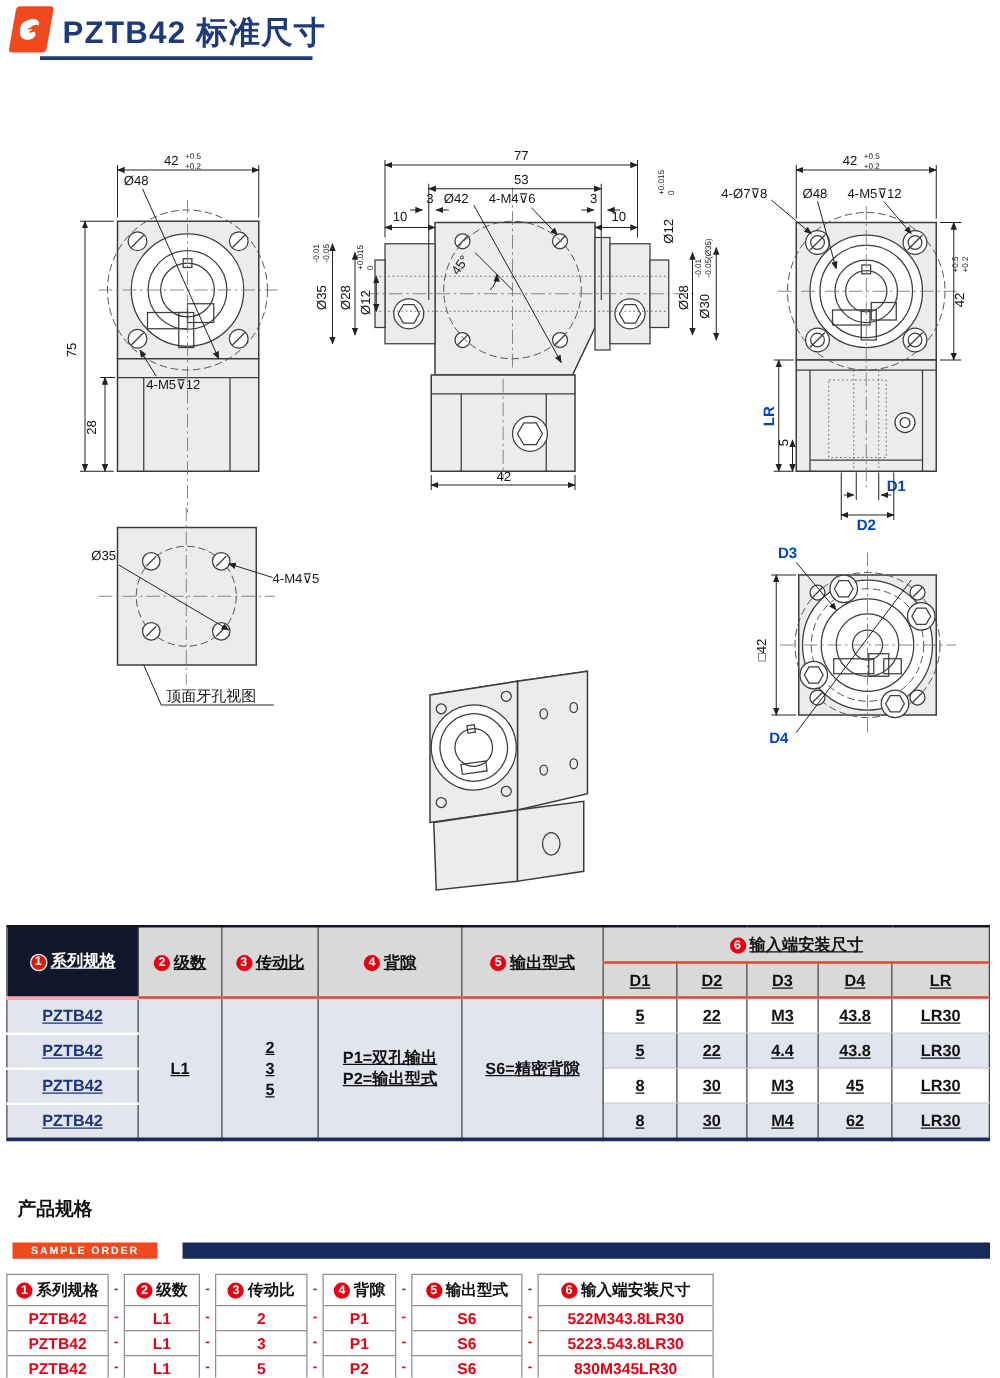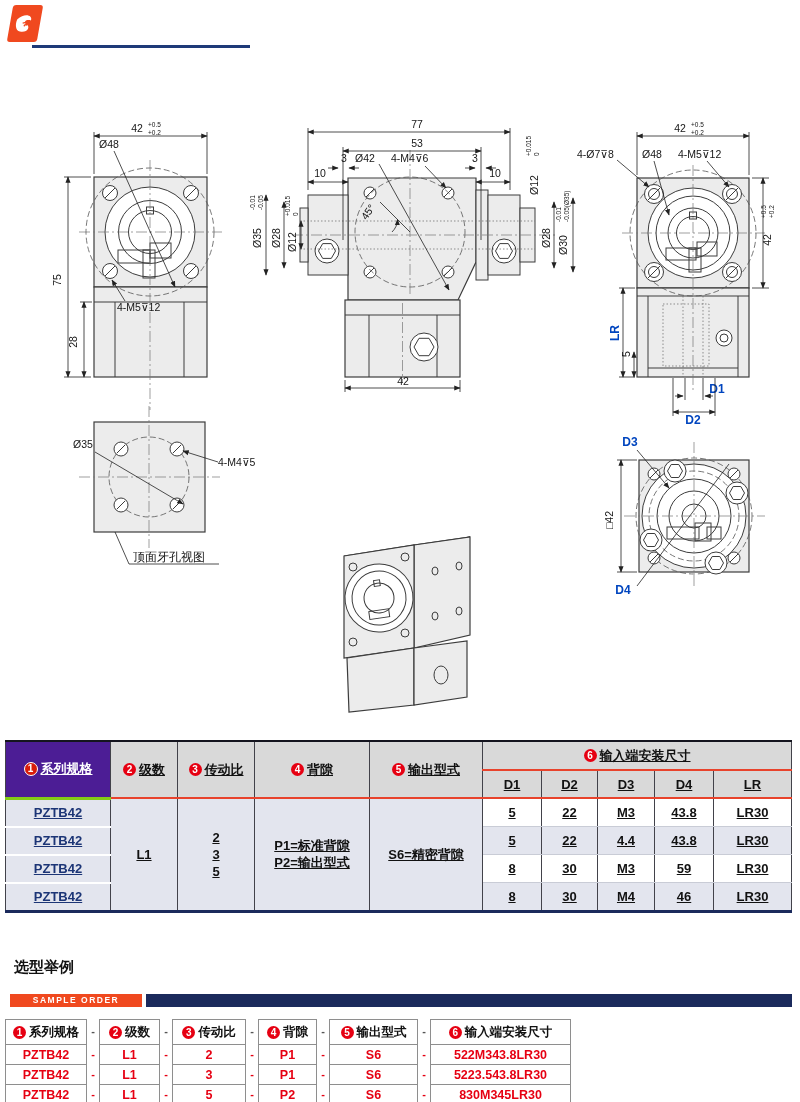--- a/index.html
+++ b/index.html
@@ -34,34 +34,34 @@
   .ldr{stroke:#222;stroke-width:.8;fill:none;}
 
   
   table.spec{position:absolute;left:5px;top:740px;width:786px;border-collapse:collapse;
              table-layout:fixed;border-top:2px solid #15151f;border-bottom:3px solid #1b2a5c;}
   table.spec th,table.spec td{border-left:1px solid #42424a;border-right:1px solid #42424a;
              text-align:center;vertical-align:middle;padding:0;text-decoration:underline;}
   table.spec thead th{background:#d9d9d9;font-size:13px;font-weight:bold;color:#111;
              border-bottom:2px solid #e8432c;height:26px;}
   table.spec thead tr:first-child th{height:27px;}
-  table.spec th.oh{background:#4c1d95;color:#fff;border-bottom:3px solid #84cc16;}
+  table.spec th.oh{background:#0f172a;color:#fff;border-bottom:3px solid #fca5a5;}
   table.spec td{font-size:13px;font-weight:bold;height:26px;background:#e3e5ee;}
   table.spec td.ser{color:#1c3576;border-bottom:2px solid #fff;border-top:2px solid #fff;}
   table.spec td.mid{color:#111;line-height:17px;}
   table.spec td.dv{color:#111;border-bottom:1px solid #c9ccd6;}
   table.spec tr.alt td.dv{background:#fff;}
   .cnum{display:inline-block;width:13px;height:13px;line-height:13px;border-radius:50%;
         background:#e60012;color:#fff;font-size:10px;font-weight:bold;text-align:center;
         margin-right:3px;vertical-align:1px;}
   th.oh .cnum{background:#d91c0a;border:1px solid #fff;width:12px;height:12px;line-height:12px;}
 
   
   .sel-title{position:absolute;left:14px;top:958px;font-size:15px;font-weight:bold;color:#111;}
-  .badge{position:absolute;left:10px;top:994px;width:132px;height:13px;background:#f0491f;
+  .badge{position:absolute;left:10px;top:994px;width:116px;height:13px;background:#f0491f;
          color:#fff;font-size:8.5px;font-weight:bold;letter-spacing:1.5px;text-align:center;
          line-height:13px;}
   .navybar{position:absolute;left:146px;top:994px;width:646px;height:13px;background:#1b2a5c;}
   .stable{position:absolute;left:5px;top:1019px;display:flex;align-items:stretch;}
   .sbox{border:1px solid #8e8e8e;background:#fff;}
   .sbox .c{border-bottom:1px solid #8e8e8e;display:flex;align-items:center;justify-content:center;}
   .sbox .c:last-child{border-bottom:none;}
   .sbox .h{height:24px;font-size:12.5px;font-weight:bold;color:#111;white-space:nowrap;}
   .sbox .r{height:19px;font-size:12.5px;font-weight:bold;color:#e60012;}
   .gap{width:12px;display:flex;flex-direction:column;}
@@ -72,20 +72,21 @@
 </head>
 <body>
 
 <div class="hdr">
   <div class="logo">
     <svg width="24" height="26" viewBox="0 0 20 20">
       <path d="M3 6 C8 0.5 15.5 2.5 14.5 7 C10.5 5.8 8.2 8 11 10 C15.5 12.4 13.5 17.5 7 16.3 C2.8 15.4 1.8 10 3 6 Z" fill="#ffffff"></path>
       <path d="M8 9.4 C9.6 8.2 12 9 11.6 10.8 C10 10.3 9 11 10.2 11.8" fill="none" stroke="#f0491f" stroke-width="1.1"></path>
     </svg>
   </div>
+  <div class="title">PZTB42 标准尺寸</div>
   <div class="title-rule"></div>
 </div>
 
 <div class="drawings">
 <svg width="800" height="630" viewBox="0 0 800 630">
   <defs>
     <marker id="ar" viewBox="0 0 10 10" refX="9" refY="5" markerWidth="8" markerHeight="8" orient="auto-start-reverse">
       <path d="M0,1L10,5L0,9z" fill="#222"></path>
     </marker>
   </defs>
@@ -437,21 +438,21 @@
   <tbody>
     <tr class="alt">
       <td class="ser">PZTB42</td>
       <td class="mid" rowspan="4">L1</td>
       <td class="mid" rowspan="4">
         <div>2</div>
           <div>3</div>
           <div>5</div>
       </td>
       <td class="mid" rowspan="4">
-        <div>P1=标准背隙</div>
+        <div>P1=双孔输出</div>
           <div>P2=输出型式</div>
       </td>
       <td class="mid" rowspan="4">S6=精密背隙</td>
       <td class="dv">5</td>
       <td class="dv">22</td>
       <td class="dv">M3</td>
       <td class="dv">43.8</td>
       <td class="dv">LR30</td>
     </tr>
     <tr>
@@ -460,35 +461,35 @@
       <td class="dv">22</td>
       <td class="dv">4.4</td>
       <td class="dv">43.8</td>
       <td class="dv">LR30</td>
     </tr>
     <tr class="alt">
       <td class="ser">PZTB42</td>
       <td class="dv">8</td>
       <td class="dv">30</td>
       <td class="dv">M3</td>
-      <td class="dv">59</td>
+      <td class="dv">45</td>
       <td class="dv">LR30</td>
     </tr>
     <tr>
       <td class="ser">PZTB42</td>
       <td class="dv">8</td>
       <td class="dv">30</td>
       <td class="dv">M4</td>
-      <td class="dv">46</td>
+      <td class="dv">62</td>
       <td class="dv">LR30</td>
     </tr>
   </tbody>
 </table>
 
-<div class="sel-title">选型举例</div>
+<div class="sel-title">产品规格</div>
 <div class="badge">SAMPLE ORDER</div>
 <div class="navybar"></div>
 
 <div class="stable">
   <div class="sbox" style="width:80px">
     <div class="c h">
         <span class="cnum">1</span>
         <span>系列规格</span>
       </div>
     <div class="c r">PZTB42</div>

